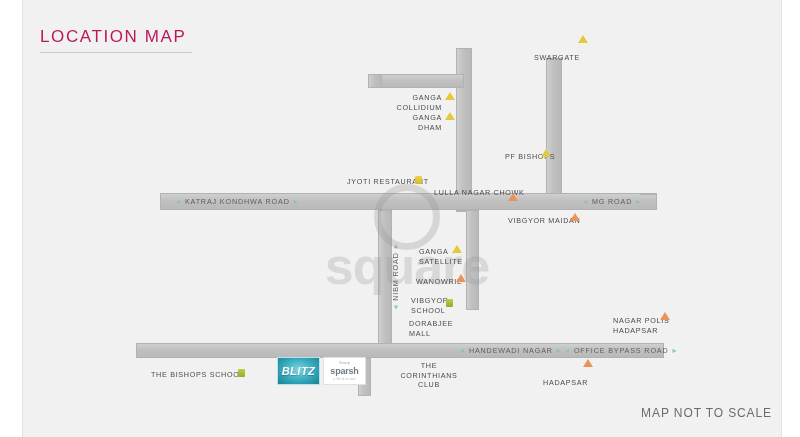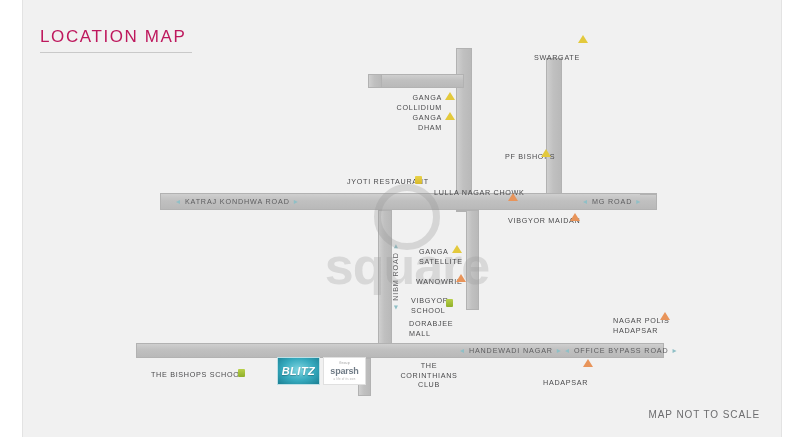--- a/index.html
+++ b/index.html
@@ -116,22 +116,22 @@
     letter-spacing:-1px;line-height:44px;
   }
   #watermark .wm-word.two{font-size:46px;margin-top:-4px;}
   #watermark .wm-ring{
     position:absolute;left:92px;top:16px;width:52px;height:52px;
     border:7px solid rgba(150,150,150,.30);border-radius:50%;
   }
 
   
   #footer-note{
-    position:absolute;right:40px;bottom:17px;
-    font-size:10px;letter-spacing:.9px;color:#6c6c6e;
+    position:absolute;right:28px;bottom:17px;
+    font-size:12px;letter-spacing:.9px;color:#6c6c6e;
   }
 </style>
 </head>
 <body>
 
 <div id="map-canvas">
 
   <div class="road majorv" style="left:456px;top:48px;width:16px;height:152px;"></div>
 
   <div class="road major" style="left:368px;top:74px;width:96px;height:14px;"></div>

